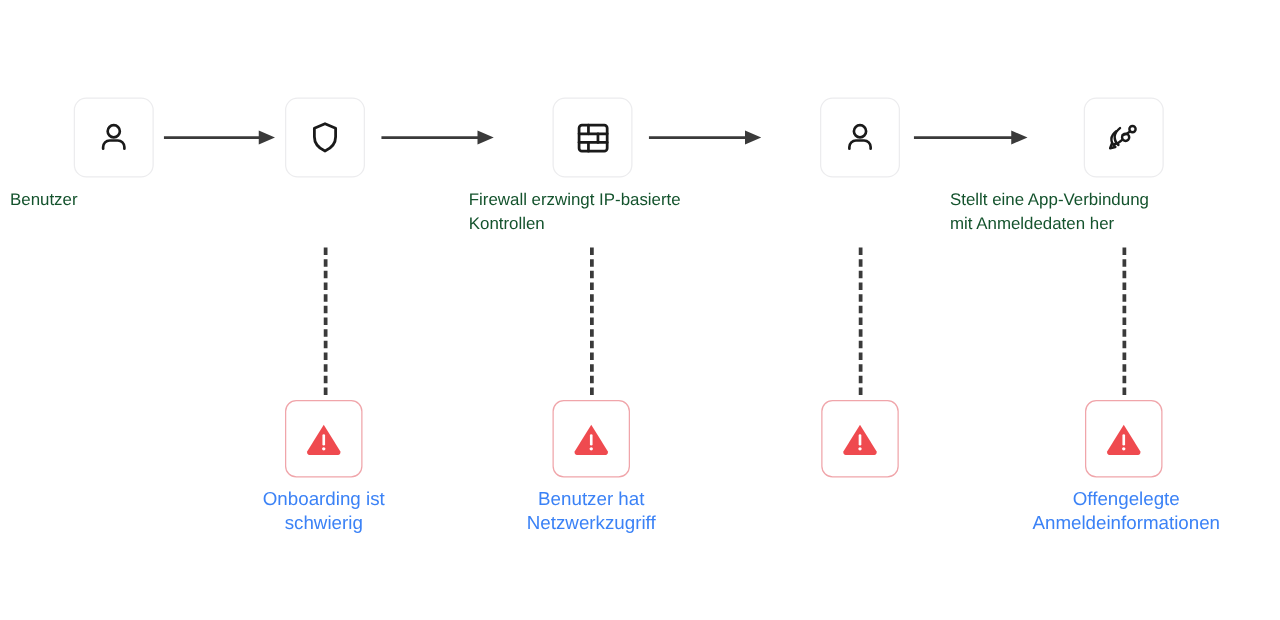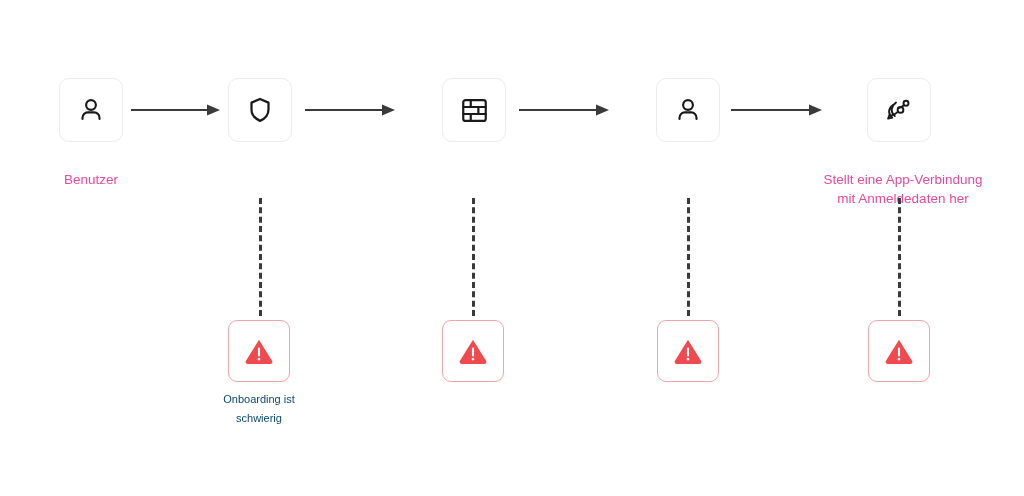--- a/index.html
+++ b/index.html
@@ -39,26 +39,25 @@
     background: #ffffff;
     box-sizing: border-box;
     display: flex;
     align-items: center;
     justify-content: center;
     flex: none;
   }
   .node-label {
     position: absolute;
     top: 150px;
-    text-align: center;
+    text-align: left;
     font-size: 13.5px;
     line-height: 19px;
-    color: #ec4899;
+    color: #14532d;
     white-space: pre-line;
-    margin-top: 20px;
   }
 
   
   .arrow {
     position: absolute;
     top: 103px;
     height: 14px;
     display: block;
   }
 
@@ -89,23 +88,23 @@
     box-sizing: border-box;
     display: flex;
     align-items: center;
     justify-content: center;
     flex: none;
   }
   .warn-label {
     position: absolute;
     top: 390px;
     text-align: center;
-    font-size: 11px;
+    font-size: 15px;
     line-height: 19px;
-    color: #0c4a6e;
+    color: #3b82f6;
     white-space: pre-line;
   }
 </style>
 </head>
 <body>
 
 <div id="canvas">
 
   <div class="flow-node" style="left:58px;">
     <div class="icon-box">
@@ -130,20 +129,22 @@
       <svg width="31" height="31" viewBox="0 0 24 24" fill="none" stroke="#1a1a1a" stroke-width="1.7" stroke-linecap="round" stroke-linejoin="round">
         <rect x="3.3" y="3.9" width="17.4" height="16.2" rx="1.8"></rect>
         <line x1="3.3" y1="9.3" x2="20.7" y2="9.3"></line>
         <line x1="3.3" y1="14.7" x2="20.7" y2="14.7"></line>
         <line x1="9.1" y1="3.9" x2="9.1" y2="9.3"></line>
         <line x1="15.0" y1="9.3" x2="15.0" y2="14.7"></line>
         <line x1="9.1" y1="14.7" x2="9.1" y2="20.1"></line>
       </svg>
     </div>
   </div>
+  <div class="node-label" style="left:375px; width:198px;">Firewall erzwingt IP-basierte
+Kontrollen</div>
 
   <div class="flow-node" style="left:655px;">
     <div class="icon-box">
       <svg width="30" height="30" viewBox="0 0 24 24" fill="none" stroke="#1a1a1a" stroke-width="1.7" stroke-linecap="round" stroke-linejoin="round">
         <circle cx="12" cy="8" r="3.9"></circle>
         <path d="M5.2 19.2 v-1.1 a4.2 4.2 0 0 1 4.2-4.2 h5.2 a4.2 4.2 0 0 1 4.2 4.2 v1.1"></path>
       </svg>
     </div>
   </div>
 
@@ -153,21 +154,21 @@
         <path d="M17.6 4.6 a2.0 2.0 0 1 1 -2.0 2.0 a2.0 2.0 0 0 1 2.0 -2.0 Z"></path>
         <path d="M15.9 8.2 C14.2 9.8 12.9 10.3 11.3 10.4"></path>
         <path d="M13.2 9.6 a2.3 2.3 0 1 1 -2.3 2.3 a2.3 2.3 0 0 1 2.3 -2.3 Z"></path>
         <path d="M11.0 13.5 C9.3 15.2 7.9 16.0 6.0 16.3"></path>
         <path d="M9.6 6.0 C7.6 7.6 6.4 9.2 6.2 11.2 C6.0 13.6 7.0 15.4 8.6 16.8"></path>
         <path d="M7.2 8.0 C5.4 9.4 4.2 11.0 4.1 12.9 C4.0 15.0 5.0 16.6 6.4 17.9"></path>
         <path d="M4.5 15.6 L3.3 18.9 L6.6 18.1"></path>
       </svg>
     </div>
   </div>
-  <div class="node-label" style="left:808px; width:190px;">Stellt eine App-Verbindung
+  <div class="node-label" style="left:760px; width:190px;">Stellt eine App-Verbindung
 mit Anmeldedaten her</div>
 
   <svg class="arrow" style="left:131px; width:90px;" viewBox="0 0 90 14">
     <line x1="0" y1="7" x2="77" y2="7" stroke="#3a3a3a" stroke-width="2.2"></line>
     <polygon points="76,1.4 89,7 76,12.6" fill="#3a3a3a"></polygon>
   </svg>
 
   <svg class="arrow" style="left:305px; width:91px;" viewBox="0 0 91 14">
     <line x1="0" y1="7" x2="78" y2="7" stroke="#3a3a3a" stroke-width="2.2"></line>
     <polygon points="77,1.4 90,7 77,12.6" fill="#3a3a3a"></polygon>
@@ -202,34 +203,38 @@
 
   <div class="warn-node" style="left:442px;">
     <div class="warn-box">
       <svg width="34" height="34" viewBox="0 0 24 24">
         <path d="M12 4.1 L21.3 19.1 a1.5 1.5 0 0 1 -1.3 2.1 H4.0 a1.5 1.5 0 0 1 -1.3 -2.1 Z" fill="#ef4a4f"></path>
         <line x1="12" y1="10.2" x2="12" y2="15.1" stroke="#ffffff" stroke-width="1.5" stroke-linecap="round"></line>
         <circle cx="12" cy="17.7" r="0.95" fill="#ffffff"></circle>
       </svg>
     </div>
   </div>
+  <div class="warn-label" style="left:394px; width:158px;">Benutzer hat
+Netzwerkzugriff</div>
 
   <div class="warn-node" style="left:657px;">
     <div class="warn-box">
       <svg width="34" height="34" viewBox="0 0 24 24">
         <path d="M12 4.1 L21.3 19.1 a1.5 1.5 0 0 1 -1.3 2.1 H4.0 a1.5 1.5 0 0 1 -1.3 -2.1 Z" fill="#ef4a4f"></path>
         <line x1="12" y1="10.2" x2="12" y2="15.1" stroke="#ffffff" stroke-width="1.5" stroke-linecap="round"></line>
         <circle cx="12" cy="17.7" r="0.95" fill="#ffffff"></circle>
       </svg>
     </div>
   </div>
 
   <div class="warn-node" style="left:868px;">
     <div class="warn-box">
       <svg width="34" height="34" viewBox="0 0 24 24">
         <path d="M12 4.1 L21.3 19.1 a1.5 1.5 0 0 1 -1.3 2.1 H4.0 a1.5 1.5 0 0 1 -1.3 -2.1 Z" fill="#ef4a4f"></path>
         <line x1="12" y1="10.2" x2="12" y2="15.1" stroke="#ffffff" stroke-width="1.5" stroke-linecap="round"></line>
         <circle cx="12" cy="17.7" r="0.95" fill="#ffffff"></circle>
       </svg>
     </div>
   </div>
+  <div class="warn-label" style="left:810px; width:182px;">Offengelegte
+Anmeldeinformationen</div>
 
 </div>
 
 </body></html>

